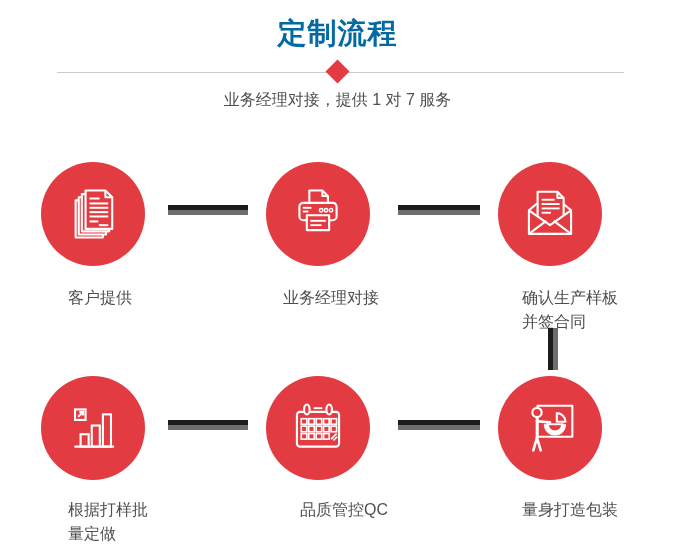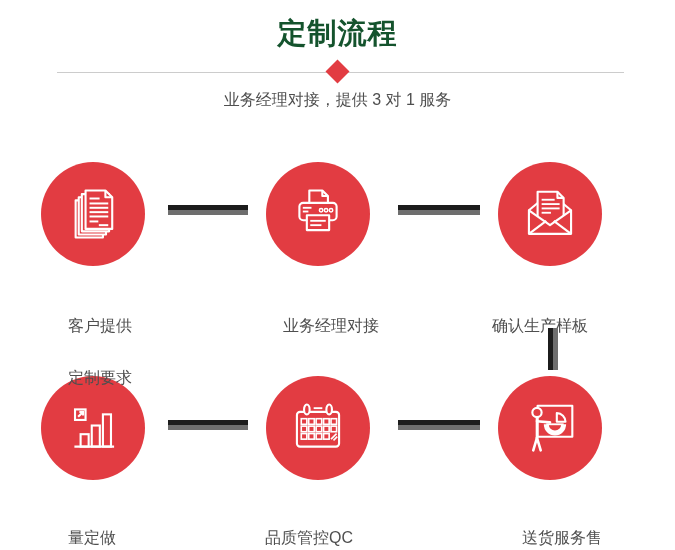--- a/index.html
+++ b/index.html
@@ -1,55 +1,55 @@
 <!DOCTYPE html>
 <html><head>
 <meta charset="utf-8">
 <style>
   html,body { margin:0; padding:0; background:#ffffff; }
   body { width:675px; height:550px; font-family:"Liberation Sans","DejaVu Sans",sans-serif; }
   .stage { position:relative; width:675px; height:550px; overflow:hidden; background:#fff; }
 
   .title { position:absolute; top:14px; left:0; width:100%; margin:0; text-align:center;
-           font-size:29px; font-weight:bold; color:#14532d; letter-spacing:1px; }
+           font-size:29px; font-weight:bold; color:#0369a1; letter-spacing:1px; }
   .divider-line { position:absolute; top:72px; left:57px; width:567px; height:1px; background:#cccccc; }
   .diamond { position:absolute; top:63px; left:329px; width:17px; height:17px;
              background:#e23c42; transform:rotate(45deg); }
   .subtitle { position:absolute; top:90px; left:0; width:100%; text-align:center;
               font-size:16px; color:#4f4f4f; }
 
   .circle { position:absolute; width:104px; height:104px; border-radius:50%;
             background:#e23c42; display:flex; align-items:center; justify-content:center; }
   .circle svg { width:62px; height:62px; display:block; }
 
   .step-label { position:absolute; font-size:16px; line-height:24px; color:#4f4f4f; }
-  .step-label span { display:block;margin-top:28px; }
+  .step-label span { display:block; }
 
   .conn-h { position:absolute; height:10px;
             background:linear-gradient(#1c1c1c 50%, #6e6e6e 50%); }
   .conn-v { position:absolute; width:10px;
             background:linear-gradient(90deg,#1c1c1c 50%, #6e6e6e 50%); }
 
   .s1{left:41px;top:162px}  .s2{left:266px;top:162px}  .s3{left:498px;top:162px}
   .s4{left:41px;top:376px}  .s5{left:266px;top:376px}  .s6{left:498px;top:376px}
-  .l1{left:68px;top:286px}  .l2{left:283px;top:286px}  .l3{left:492px;top:286px}
-  .l4{left:68px;top:498px}  .l5{left:265px;top:498px}  .l6{left:522px;top:498px}
+  .l1{left:68px;top:286px}  .l2{left:283px;top:286px}  .l3{left:522px;top:286px}
+  .l4{left:68px;top:498px}  .l5{left:300px;top:498px}  .l6{left:522px;top:498px}
   .c1{left:168px;top:205px;width:80px}  .c2{left:398px;top:205px;width:82px}
   .c3{left:168px;top:420px;width:80px}  .c4{left:398px;top:420px;width:82px}
   .cv{left:548px;top:328px;height:42px}
 </style>
 </head>
 <body>
 
 <div class="stage">
 
   <h1 class="title">定制流程</h1>
   <div class="divider-line"></div>
   <div class="diamond"></div>
-  <div class="subtitle">业务经理对接，提供 3 对 1 服务</div>
+  <div class="subtitle">业务经理对接，提供 1 对 7 服务</div>
 
   <div class="circle s1">
     <svg viewBox="0 0 100 100">
       <g fill="#e23c42" stroke="#fff" stroke-width="3.4" stroke-linejoin="round">
         <rect x="22" y="28" width="44" height="60"></rect>
         <rect x="27" y="23" width="44" height="60"></rect>
         <rect x="32" y="18" width="44" height="60"></rect>
         <path d="M38,12 H70 L81,23 V74 H38 Z"></path>
         <path d="M70,12 V23 H81" fill="none"></path>
       </g>
@@ -171,36 +171,37 @@
           <path d="M29,39 L50,41"></path>
           <path d="M29,66 L23,86"></path>
           <path d="M29,66 L35,86"></path>
         </g>
       </g>
     </svg>
   </div>
 
   <div class="step-label l1">
     <span>客户提供</span>
-    <span>定制要求</span>
   </div>
   <div class="step-label l2">
     <span>业务经理对接</span>
   </div>
   <div class="step-label l3">
     <span>确认生产样板</span>
+    <span>并签合同</span>
   </div>
   <div class="step-label l4">
+    <span>根据打样批</span>
     <span>量定做</span>
   </div>
   <div class="step-label l5">
     <span>品质管控QC</span>
   </div>
   <div class="step-label l6">
-    <span>送货服务售</span>
+    <span>量身打造包装</span>
   </div>
 
   <div class="conn-h c1"></div>
   <div class="conn-h c2"></div>
   <div class="conn-v cv"></div>
   <div class="conn-h c3"></div>
   <div class="conn-h c4"></div>
 
 </div>
 

